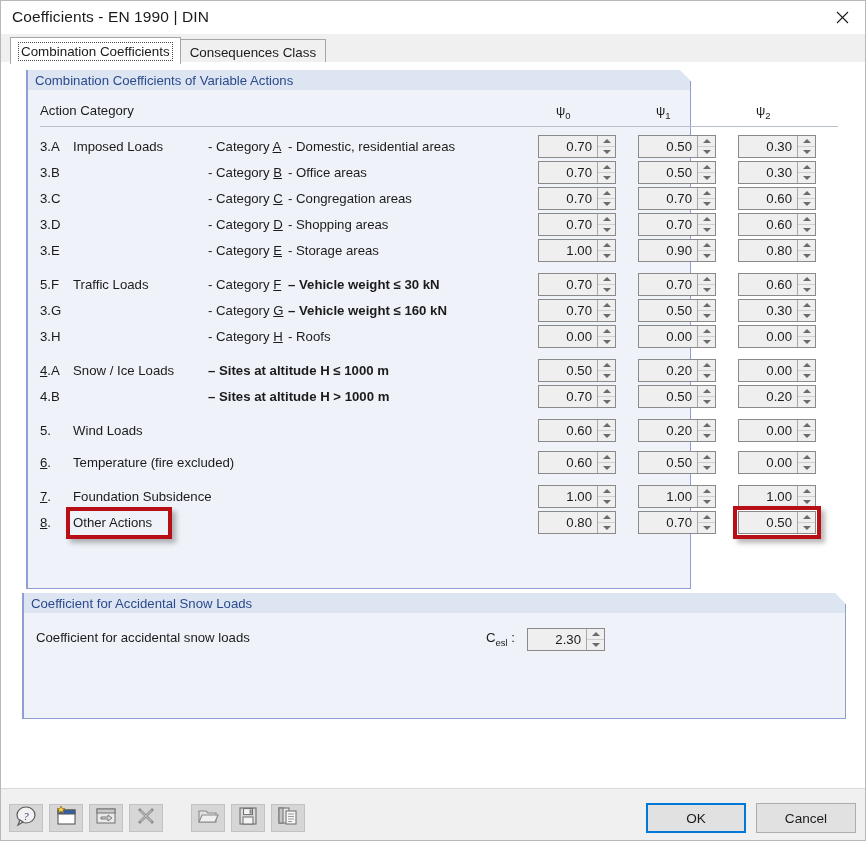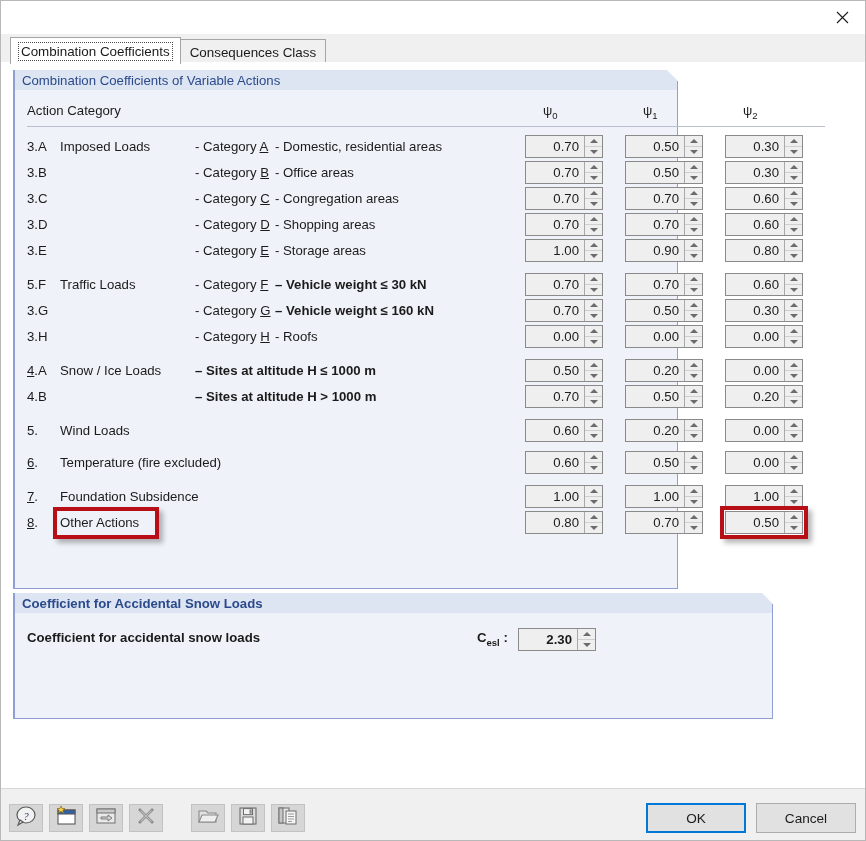--- a/index.html
+++ b/index.html
@@ -223,41 +223,42 @@
   .dlgbtn.focus {
     border: 2px solid #0078d7;
   }
 </style>
 </head>
 <body>
 
 <div id="root">
 
   <div class="titlebar">
+    <div class="title">Coefficients - EN 1990 | DIN</div>
     <div class="close-btn">
       <svg width="13" height="13" viewBox="0 0 13 13">
           <path d="M1 1 L12 12 M12 1 L1 12" stroke="#1b1b1b" stroke-width="1.1" fill="none"></path>
         </svg>
     </div>
   </div>
 
   <div class="tabstrip">
     <div class="tabs" id="tabs-host">
         <div class="tab selected">
           <span class="tab-inner">Combination Coefficients</span>
         </div>
         <div class="tab">
           <span class="tab-inner">Consequences Class</span>
         </div>
       </div>
   </div>
 
   <div class="page">
 
-    <div class="groupbox" style="left:12px; top:8px; width:665px;">
+    <div class="groupbox" style="left:25px; top:8px; width:665px;">
       <div class="gb-head">
         <span class="gb-title">Combination Coefficients of Variable Actions</span>
         <span class="corner"></span>
       </div>
       <div class="gb-body" style="height:499px;">
         <div class="col-head" style="left:12px; top:13px;">Action Category</div>
         <div id="psi-host">
             <div class="psi" style="left: 528px; top: 13px;"><span>ψ</span><sub>0</sub></div>
             <div class="psi" style="left: 628px; top: 13px;"><span>ψ</span><sub>1</sub></div>
             <div class="psi" style="left: 728px; top: 13px;"><span>ψ</span><sub>2</sub></div>
@@ -792,21 +793,21 @@
                   </div>
                 </div>
               </div>
               <div class="hl-box" style="left: 38px; top: -3px; width: 106px; height: 32px;"></div>
               <div class="hl-box" style="left: 705px; top: -4px; width: 88px; height: 33px;"></div>
             </div>
           </div>
       </div>
     </div>
 
-    <div class="groupbox" style="left:12px; top:531px; width:760px;font-weight:bold;">
+    <div class="groupbox" style="left:21px; top:531px; width:824px;">
       <div class="gb-head">
         <span class="gb-title">Coefficient for Accidental Snow Loads</span>
         <span class="corner"></span>
       </div>
       <div class="gb-body" style="height:106px;">
         <div class="cell" style="left:12px; top:17px;">Coefficient for accidental snow loads</div>
         <div class="cell" style="left:462px; top:17px;">
           <span>C</span><sub style="font-size:9.5px">esl</sub><span> :</span>
         </div>
         <div class="spin" style="left:503px; top:15px;">

